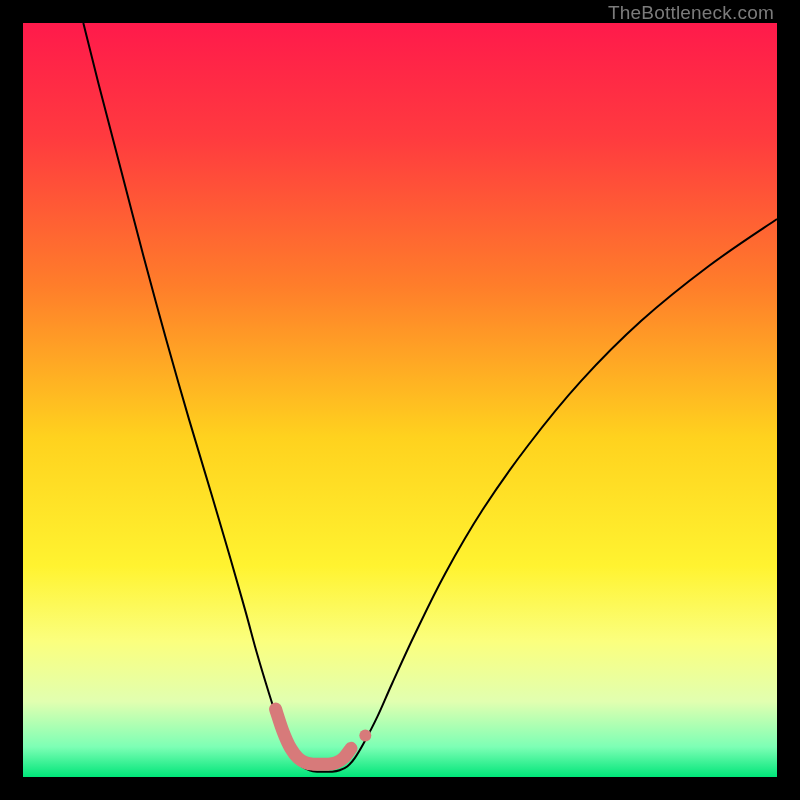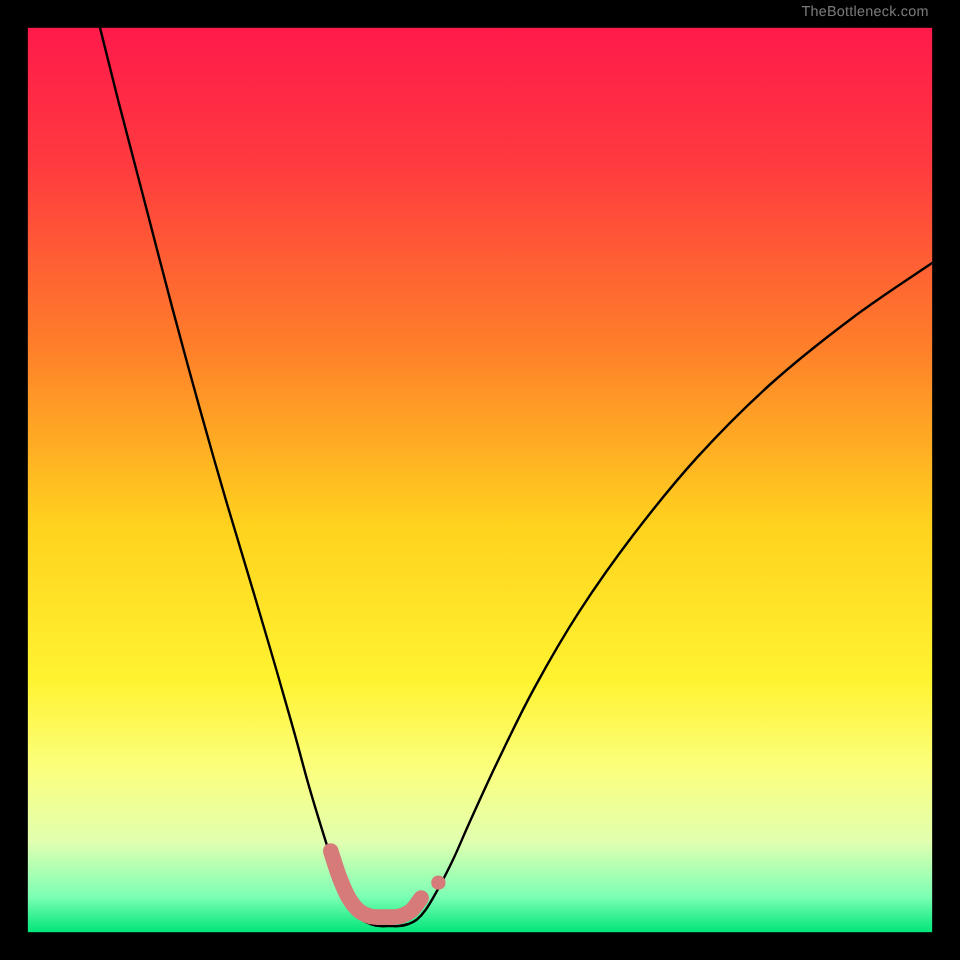--- a/index.html
+++ b/index.html
@@ -23,21 +23,21 @@
     left: 0;
     top: 0;
     width: 754px;
     height: 754px;
   }
   .watermark {
     position: absolute;
     top: 2px;
     right: 26px;
     font-family: Arial, Helvetica, sans-serif;
-    font-size: 12px;
+    font-size: 19px;
     font-weight: 500;
     color: #7b7b7b;
     letter-spacing: 0.2px;
   }
   svg.curves {
     position: absolute;
     left: 23px;
     top: 23px;
     width: 754px;
     height: 754px;

